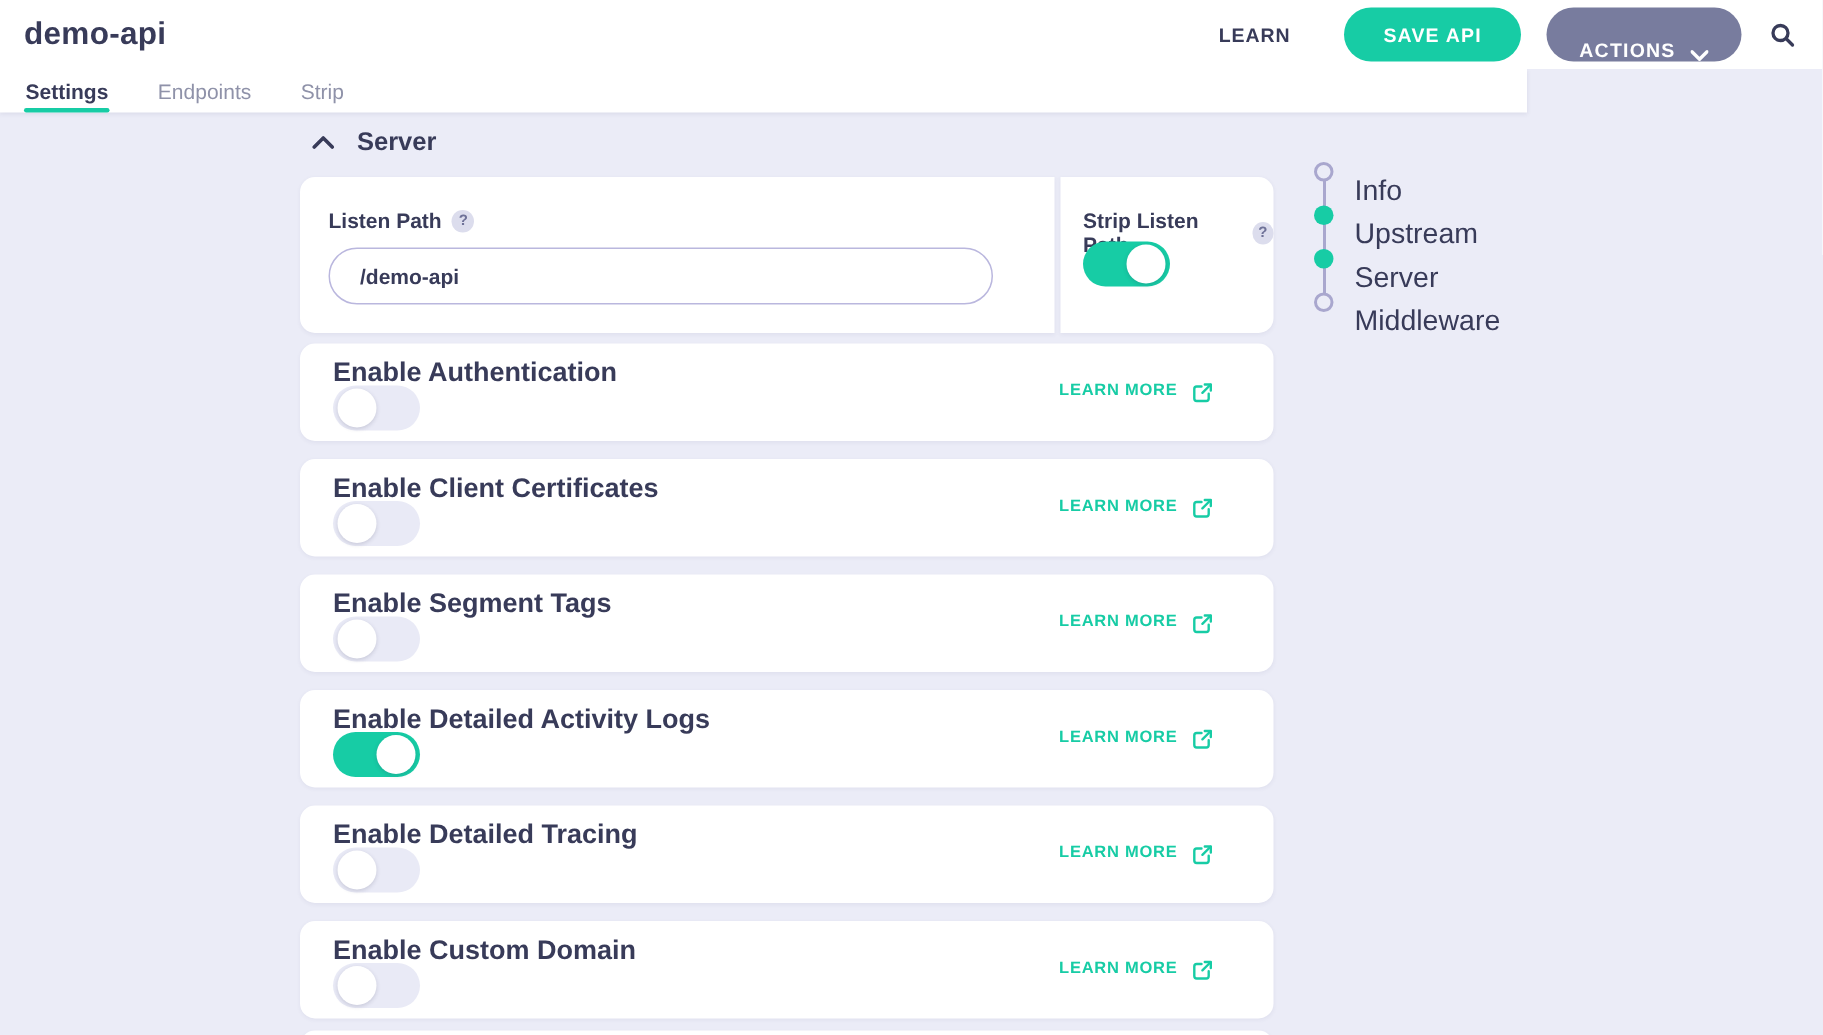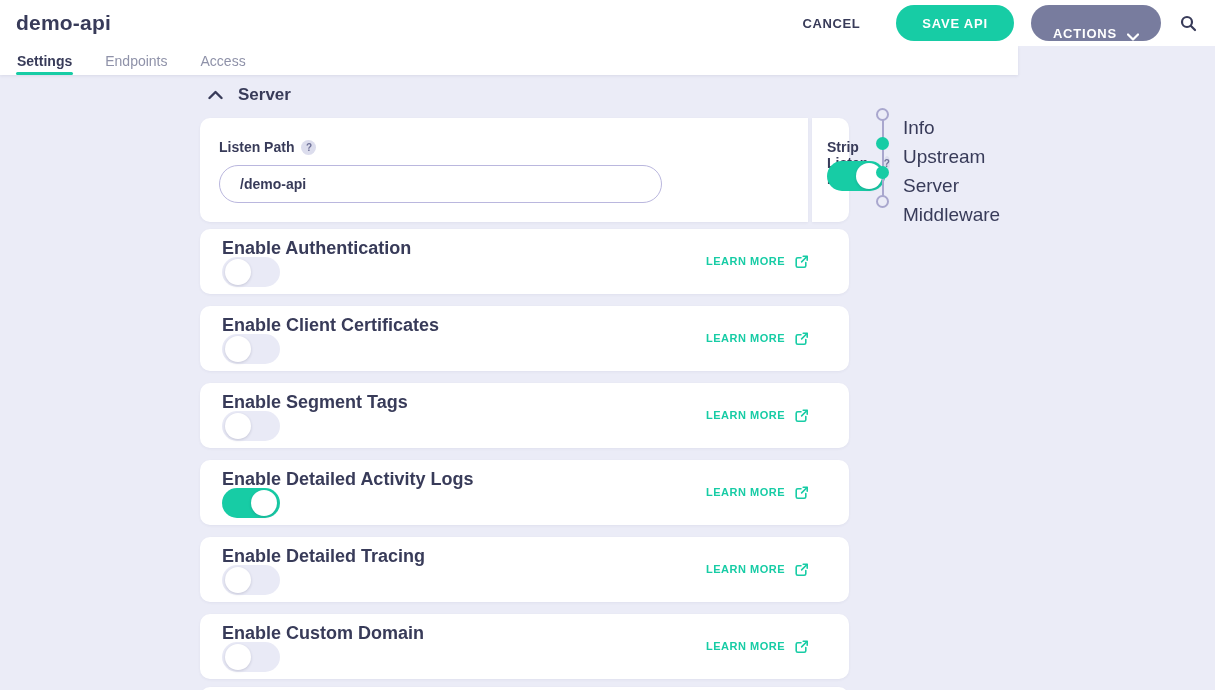--- a/index.html
+++ b/index.html
@@ -48,21 +48,21 @@
   .content { position:absolute; top:75px; left:0; width:1215px; height:615px; }
   .section-head {
     position:absolute; left:208px; top:10px; display:flex; align-items:center; gap:15px;
     cursor:pointer;
   }
   .section-title { font-size:17px; font-weight:700; color:var(--navy); }
   .card { background:var(--card-bg); box-shadow:0 1px 3px rgba(50,50,95,0.06); }
   
   .server-card { position:absolute; left:200px; top:43px; width:649px; height:104px; display:flex; }
   .server-card .left {
-    width:608px; border-radius:10px 0 0 10px; position:relative;
+    width:503px; border-radius:10px 0 0 10px; position:relative;
   }
   .server-card .right {
     margin-left:4px; flex:1; border-radius:0 10px 10px 0; position:relative;
   }
   .field-label {
     font-size:14px; font-weight:700; color:var(--navy);
     display:flex; align-items:center; gap:7px;
   }
   .left .field-label { position:absolute; left:19px; top:21px; }
   .right .field-label { position:absolute; left:15px; top:21px; }
@@ -115,21 +115,21 @@
   svg { display:block; }
 </style>
 </head>
 <body>
 
 <div class="app">
 
   <div class="header">
     <div class="app-title">demo-api</div>
     <div class="header-right">
-      <button class="text-btn">CANCEL</button>
+      <button class="text-btn">LEARN</button>
       <button class="pill-btn save">SAVE API</button>
       <button class="pill-btn actions">
         <span>ACTIONS</span>
         <span>
           <svg width="12" height="8" viewBox="0 0 12 8">
               <polyline points="1,1.5 6,6.5 11,1.5" fill="none" stroke="#fff" stroke-width="2.2" stroke-linecap="round" stroke-linejoin="round"></polyline>
             </svg>
         </span>
       </button>
       <button class="search-btn">
@@ -145,21 +145,21 @@
 
   <div class="tabbar">
     <div class="tab active">
       <span>Settings</span>
       <span class="tab-underline"></span>
     </div>
     <div class="tab">
       <span>Endpoints</span>
     </div>
     <div class="tab">
-      <span>Access</span>
+      <span>Strip</span>
     </div>
   </div>
 
   <div class="content">
 
     <div class="section-head">
       <span>
         <svg width="15" height="10" viewBox="0 0 15 10">
             <polyline points="1.5,8 7.5,2 13.5,8" fill="none" stroke="#383B59" stroke-width="2.4" stroke-linecap="round" stroke-linejoin="round"></polyline>
           </svg>

